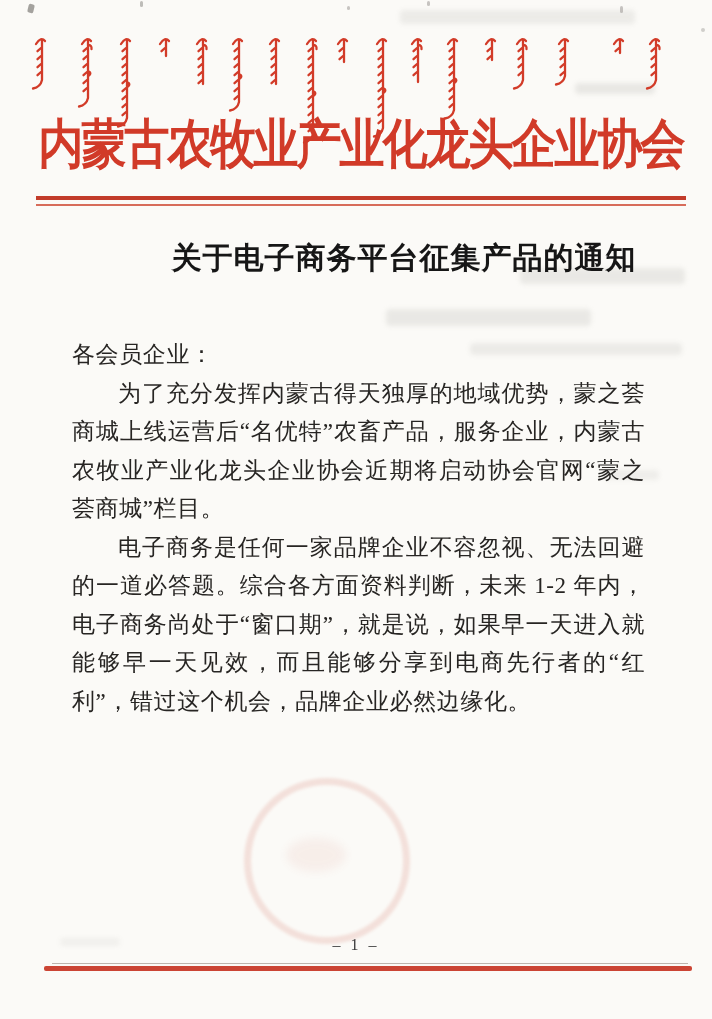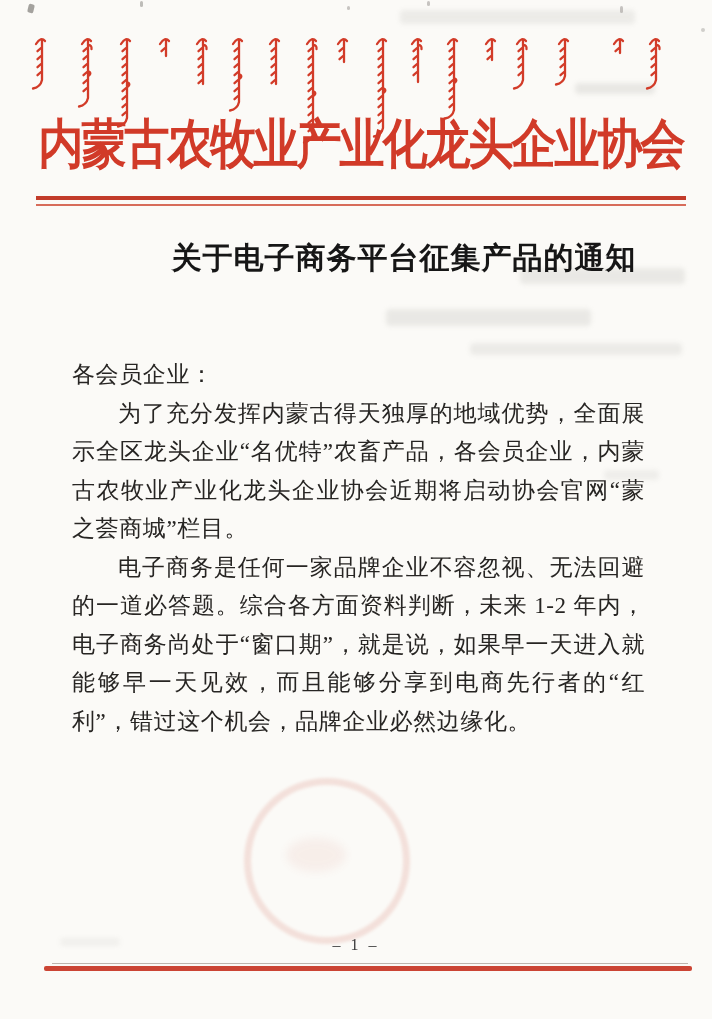--- a/index.html
+++ b/index.html
@@ -33,21 +33,21 @@
     font-size:30px;font-weight:bold;letter-spacing:1px;padding-left:48px;
   }
 
   
   .body-text{
     position:absolute;top:336px;left:72px;width:573px;
     font-size:23px;line-height:38.5px;color:#272523;
     text-align:justify;letter-spacing:.6px;
   }
   .body-text p{margin:0;text-indent:2em;}
-  .body-text p.salutation{text-indent:0;margin-top:20px;}
+  .body-text p.salutation{text-indent:0;}
 
   
   .seal{
     position:absolute;top:778px;left:244px;width:152px;height:152px;
     border:7px solid #c8503c;border-radius:50%;
     opacity:.15;filter:blur(1.5px);
   }
   .seal-blob{
     position:absolute;top:838px;left:286px;width:60px;height:34px;
     background:#cc6a58;border-radius:50%;opacity:.08;filter:blur(4px);
@@ -125,21 +125,21 @@
   <div class="rule-thick"></div>
   <div class="rule-thin"></div>
 
   <h2 class="doc-title">关于电子商务平台征集产品的通知</h2>
 
   <div class="seal"></div>
   <div class="seal-blob"></div>
 
   <div class="body-text">
     <p class="salutation">各会员企业：</p>
-    <p>为了充分发挥内蒙古得天独厚的地域优势，全面展示全区龙头企业“名优特”农畜产品，各会员企业，内蒙古农牧业产业化龙头企业协会近期将启动协会官网“蒙之荟商城”栏目。</p>
+    <p>为了充分发挥内蒙古得天独厚的地域优势，蒙之荟商城上线运营后“名优特”农畜产品，服务企业，内蒙古农牧业产业化龙头企业协会近期将启动协会官网“蒙之荟商城”栏目。</p>
     <p>电子商务是任何一家品牌企业不容忽视、无法回避的一道必答题。综合各方面资料判断，未来 1-2 年内，电子商务尚处于“窗口期”，就是说，如果早一天进入就能够早一天见效，而且能够分享到电商先行者的“红利”，错过这个机会，品牌企业必然边缘化。</p>
   </div>
 
   <div class="page-number">– 1 –</div>
   <div class="footer-line-gray"></div>
   <div class="footer-line-red"></div>
 
 </div>
 
 </body></html>

